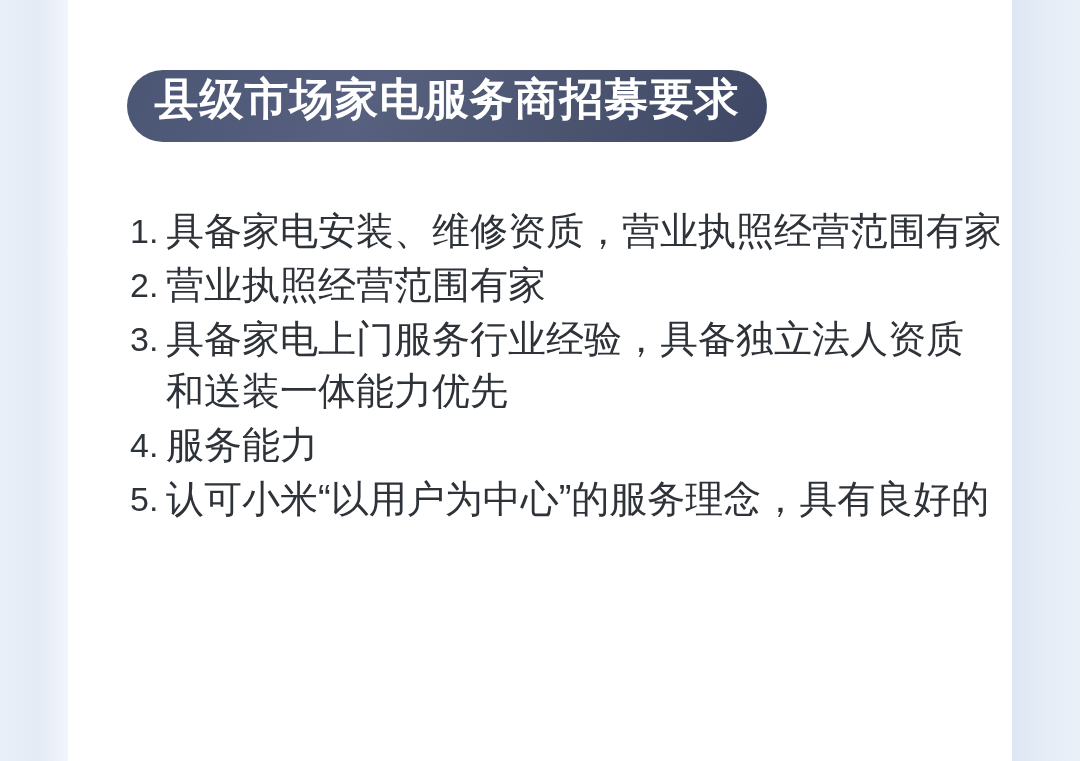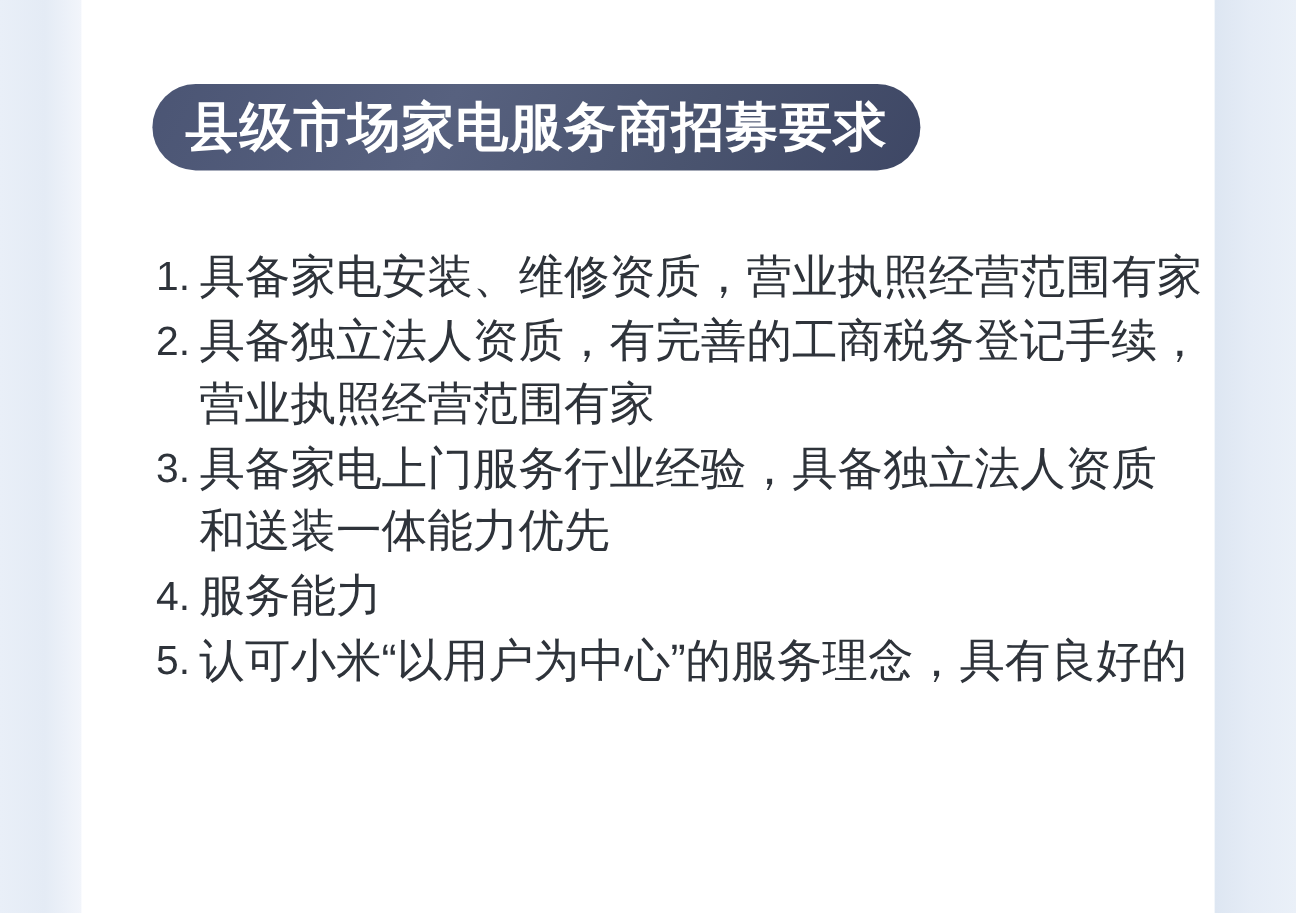--- a/index.html
+++ b/index.html
@@ -53,21 +53,21 @@
     top: 70px;
     width: 640px;
     height: 72px;
     border-radius: 36px;
     background: linear-gradient(118deg,
       #4b5574 0%,
       var(--banner-light) 38%,
       var(--banner-mid) 70%,
       var(--banner-dark) 100%);
     display: flex;
-    align-items: center;
+    align-items: flex-start;
     justify-content: center;
   }
   .banner-title {
     color: var(--banner-text);
     font-size: 44px;
     font-weight: bold;
     letter-spacing: 1px;
     white-space: nowrap;
   }
   .req-list {
@@ -116,21 +116,20 @@
       <li class="req-item">
         <span class="req-num">1.</span>
         <div class="req-text">
           <div class="req-line">具备家电安装、维修资质，营业执照经营范围有家</div>
         </div>
       </li>
 
       <li class="req-item">
         <span class="req-num">2.</span>
         <div class="req-text">
-          <div class="req-line">具备独立法人资质，有完善的工商税务登记手续，</div>
           <div class="req-line">营业执照经营范围有家</div>
         </div>
       </li>
 
       <li class="req-item">
         <span class="req-num">3.</span>
         <div class="req-text">
           <div class="req-line">具备家电上门服务行业经验，具备独立法人资质</div>
           <div class="req-line">和送装一体能力优先</div>
         </div>

